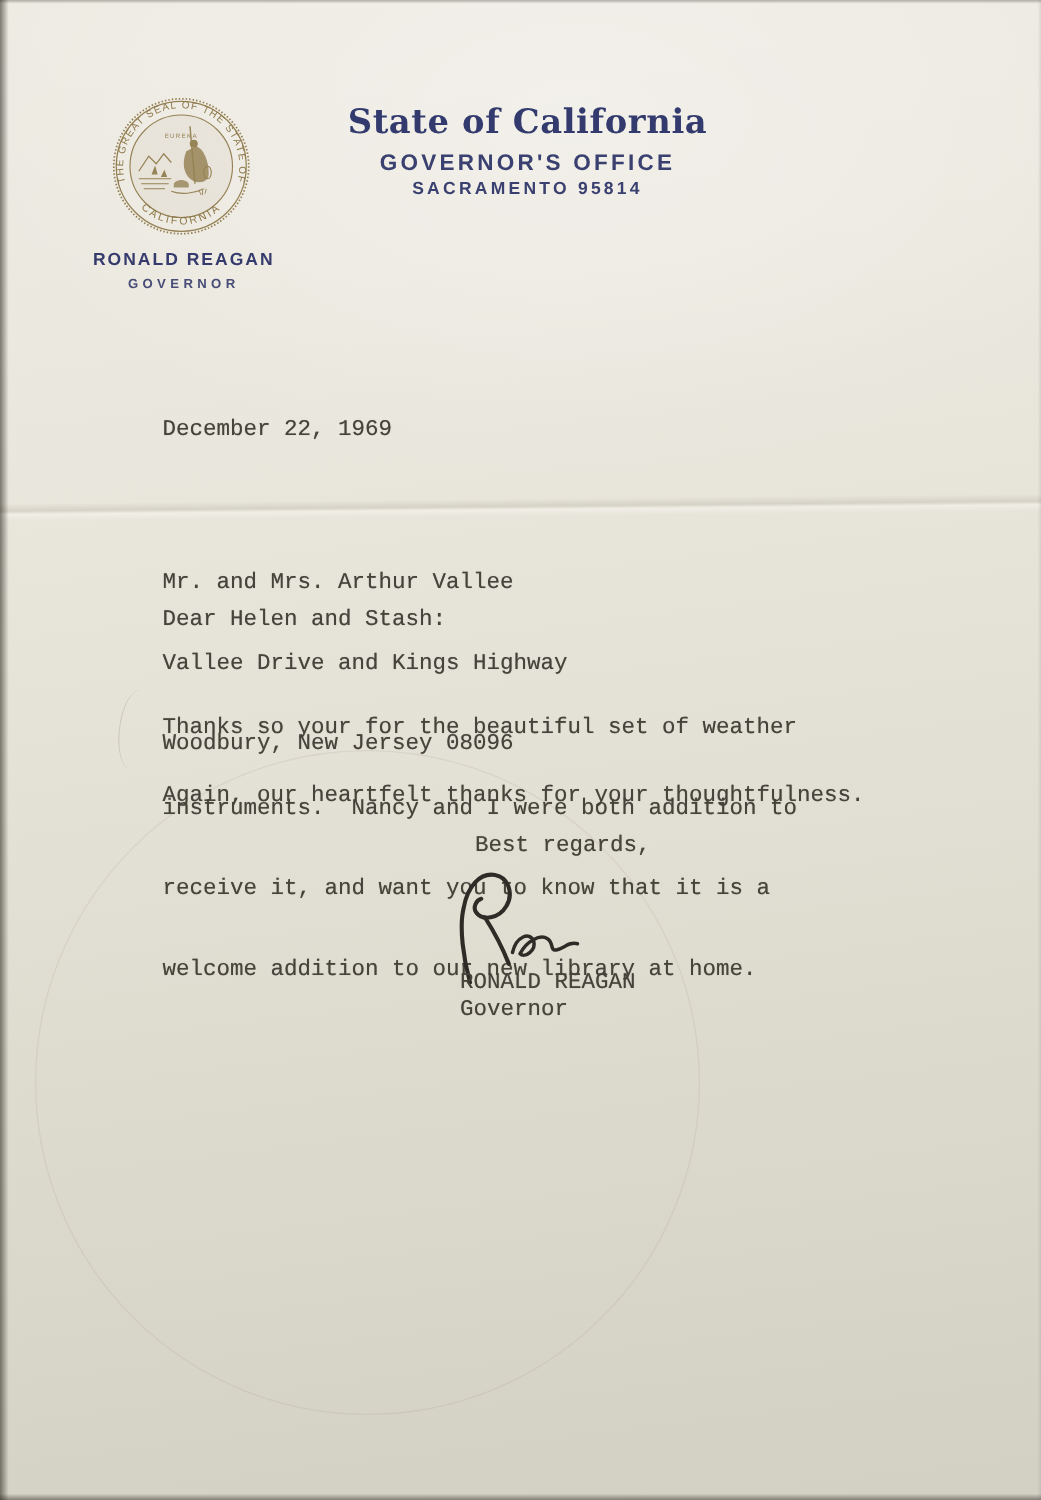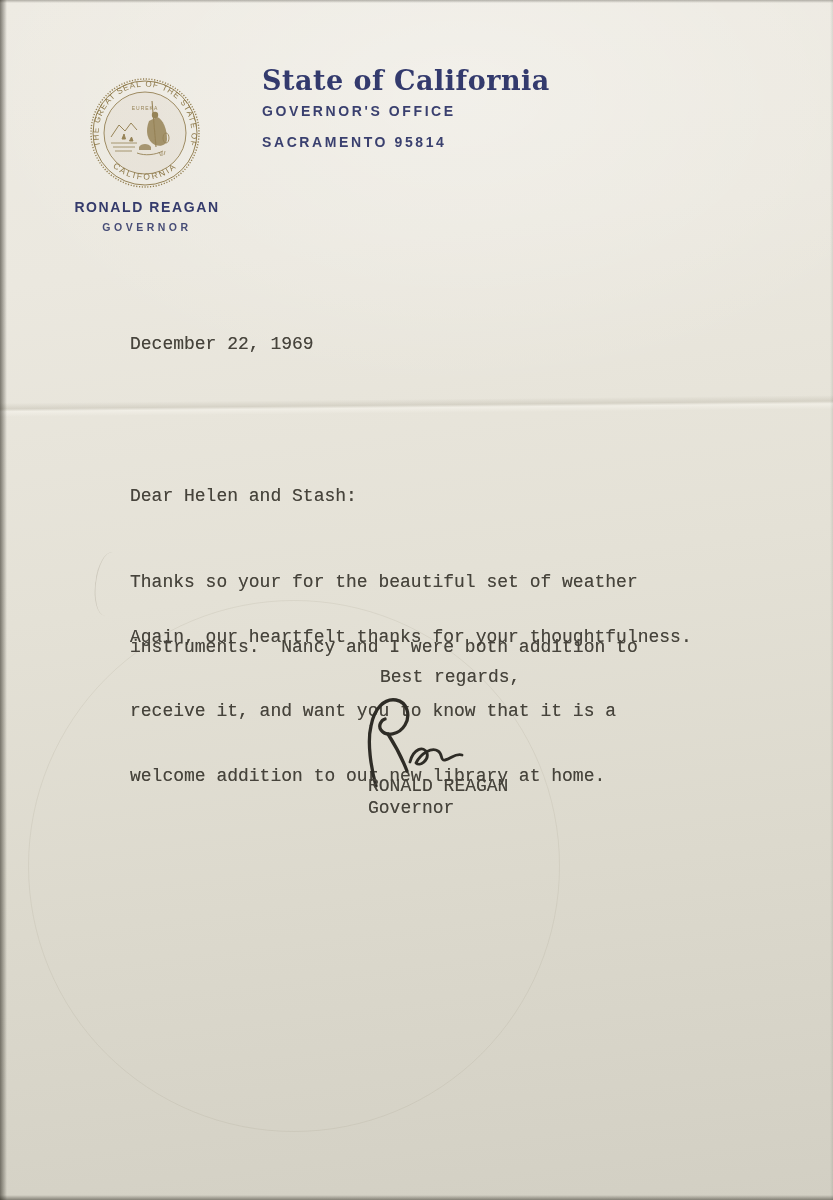--- a/index.html
+++ b/index.html
@@ -21,24 +21,24 @@
   .fold-crease{position:absolute;left:-10px;top:399px;width:860px;height:14px;transform:rotate(-0.55deg);
     background:linear-gradient(to bottom,rgba(255,255,255,0) 0%,rgba(150,144,126,0.22) 42%,rgba(248,246,239,0.55) 62%,rgba(255,255,255,0) 100%);}
   .crease-small{position:absolute;left:95px;top:552px;width:26px;height:64px;border-left:1.5px solid rgba(130,124,106,0.22);
     border-radius:50%;transform:rotate(7deg);}
   .plate-mark{position:absolute;left:28px;top:600px;width:530px;height:530px;border-radius:50%;
     border:1.5px solid rgba(148,142,123,0.14);}
   .sheen{position:absolute;left:0;top:0;width:100%;height:100%;
     background:radial-gradient(ellipse 700px 420px at 55% 8%,rgba(255,255,255,0.30),rgba(255,255,255,0) 70%);}
   
   .seal{position:absolute;left:87px;top:75px;}
-  .lh-center{position:absolute;left:262px;top:65px;width:320px;text-align:left;color:#333a6d;}
+  .lh-center{position:absolute;left:262px;top:82px;width:320px;text-align:center;color:#333a6d;}
   .lh-state{font-family:"DejaVu Serif",serif;font-weight:bold;font-size:27px;letter-spacing:0.5px;}
-  .lh-office{margin-top:7px;font-size:14px;font-weight:bold;letter-spacing:2.6px;color:#3a406f;}
-  .lh-city{margin-top:15px;font-size:14px;font-weight:bold;letter-spacing:2.6px;color:#3a406f;}
+  .lh-office{margin-top:7px;font-size:18px;font-weight:bold;letter-spacing:2.6px;color:#3a406f;}
+  .lh-city{margin-top:1px;font-size:14px;font-weight:bold;letter-spacing:2.6px;color:#3a406f;}
   .lh-official{position:absolute;left:57px;top:199px;width:180px;text-align:center;color:#353b6c;}
   .lh-name{font-size:14px;font-weight:bold;letter-spacing:1.6px;}
   .lh-title{margin-top:6px;font-size:10.5px;font-weight:bold;letter-spacing:3.5px;color:#474d77;}
   
   .typed{position:absolute;font-family:"Liberation Mono","DejaVu Sans Mono",monospace;
     font-size:18px;line-height:21.5px;color:#46433b;white-space:pre;
     text-shadow:0 0 0.6px rgba(70,67,59,0.55);}
   .t-date{left:130px;top:334px;}
   .t-address{left:130px;top:413px;}
   .t-salutation{left:130px;top:486px;}
@@ -100,20 +100,25 @@
     <div class="lh-city">SACRAMENTO 95814</div>
   </div>
 
   <div class="lh-official">
     <div class="lh-name">RONALD REAGAN</div>
     <div class="lh-title">GOVERNOR</div>
   </div>
 
   <div class="typed t-date">December 22, 1969</div>
 
+  <div class="typed t-address">
+    <div>Mr. and Mrs. Arthur Vallee</div>
+    <div>Vallee Drive and Kings Highway</div>
+    <div>Woodbury, New Jersey 08096</div>
+  </div>
 
   <div class="typed t-salutation">Dear Helen and Stash:</div>
 
   <div class="typed t-para1">
     <div>Thanks so your for the beautiful set of weather</div>
     <div>instruments.  Nancy and I were both addition to</div>
     <div>receive it, and want you to know that it is a</div>
     <div>welcome addition to our new library at home.</div>
   </div>
 

